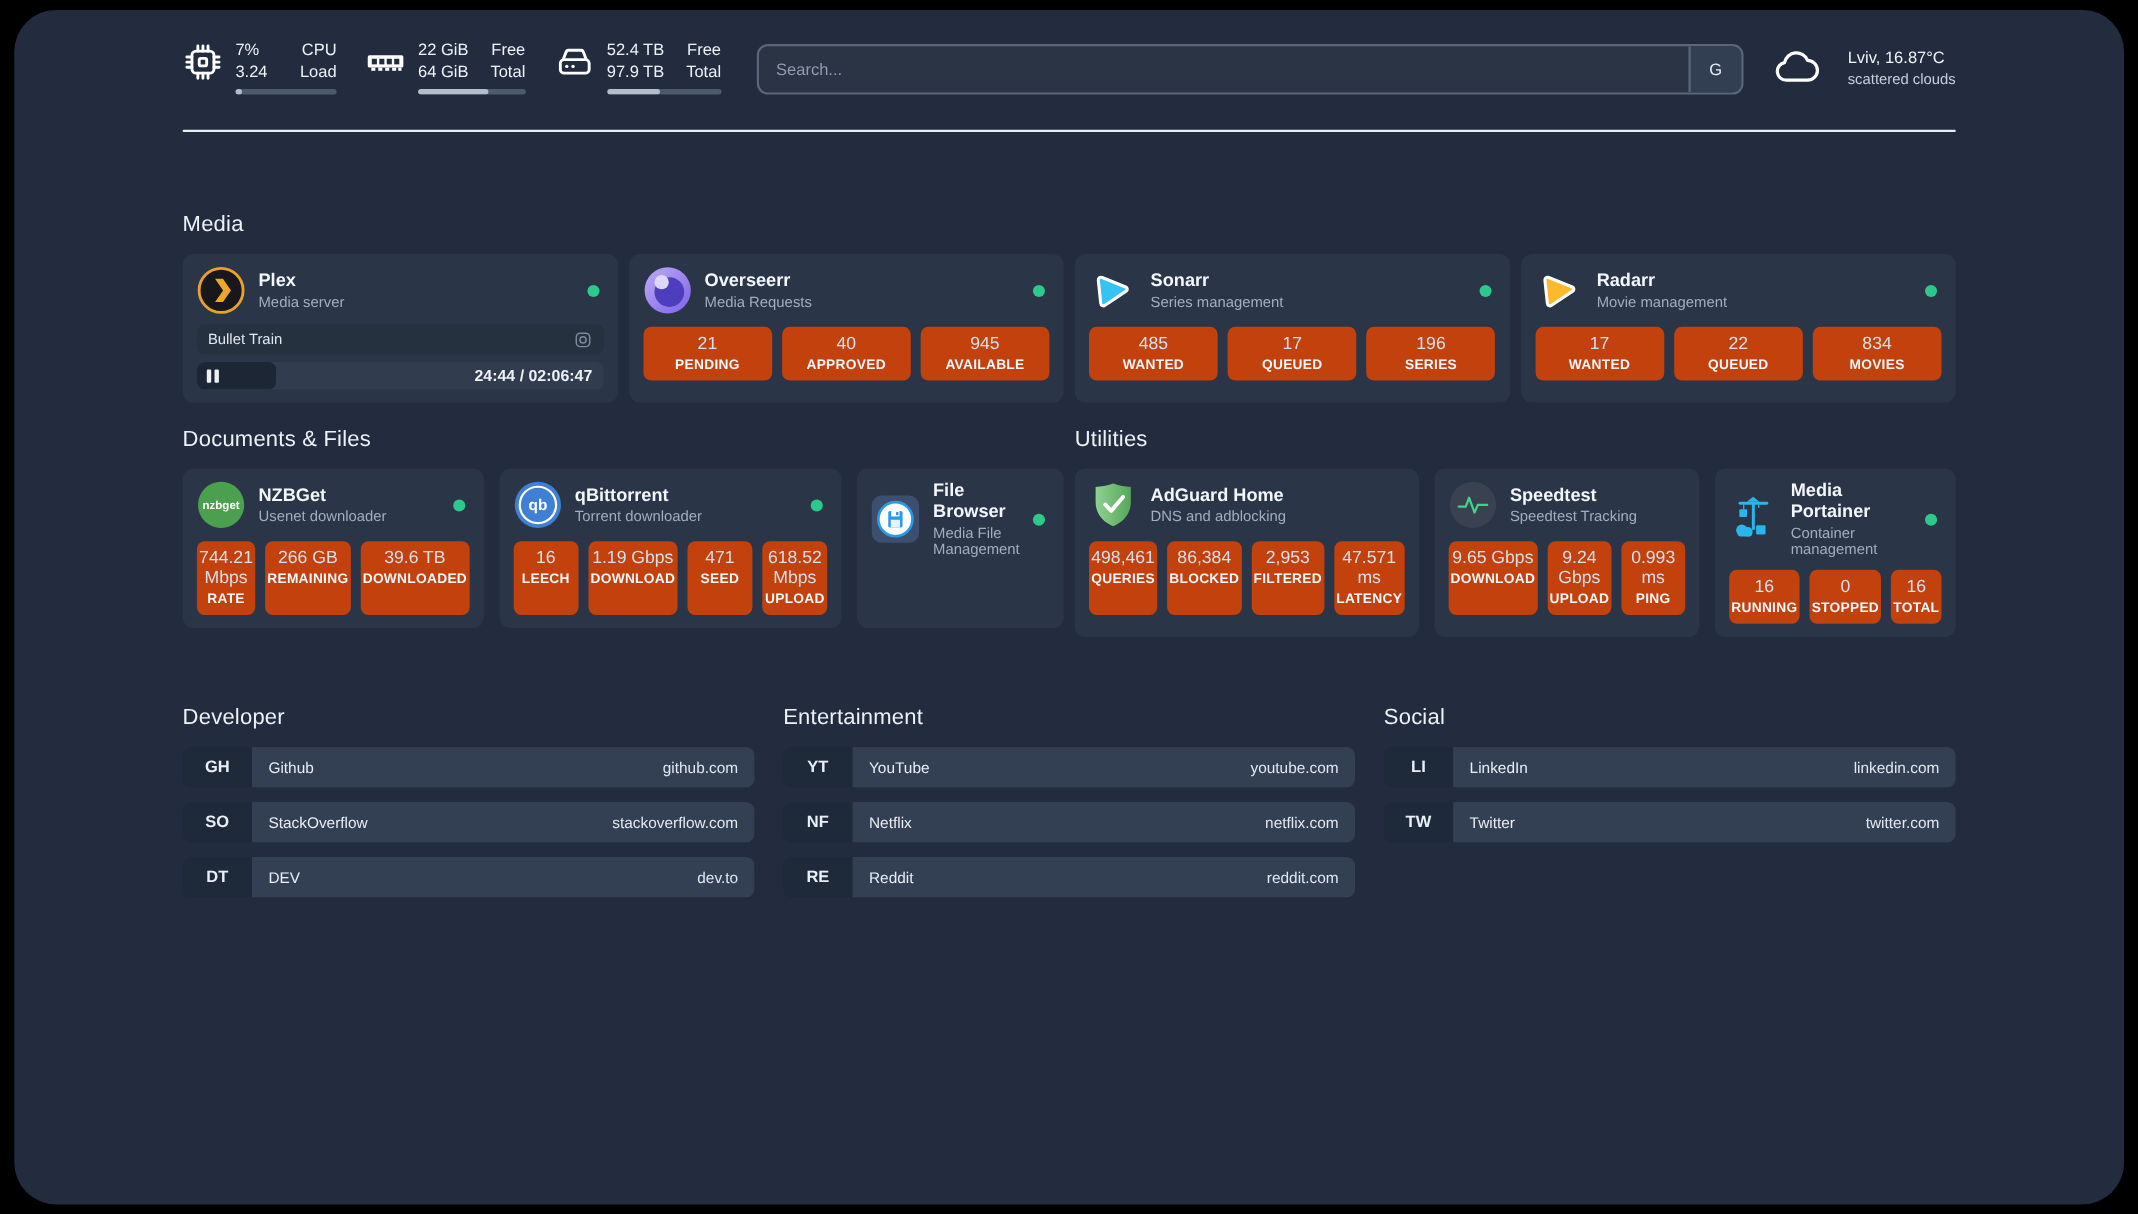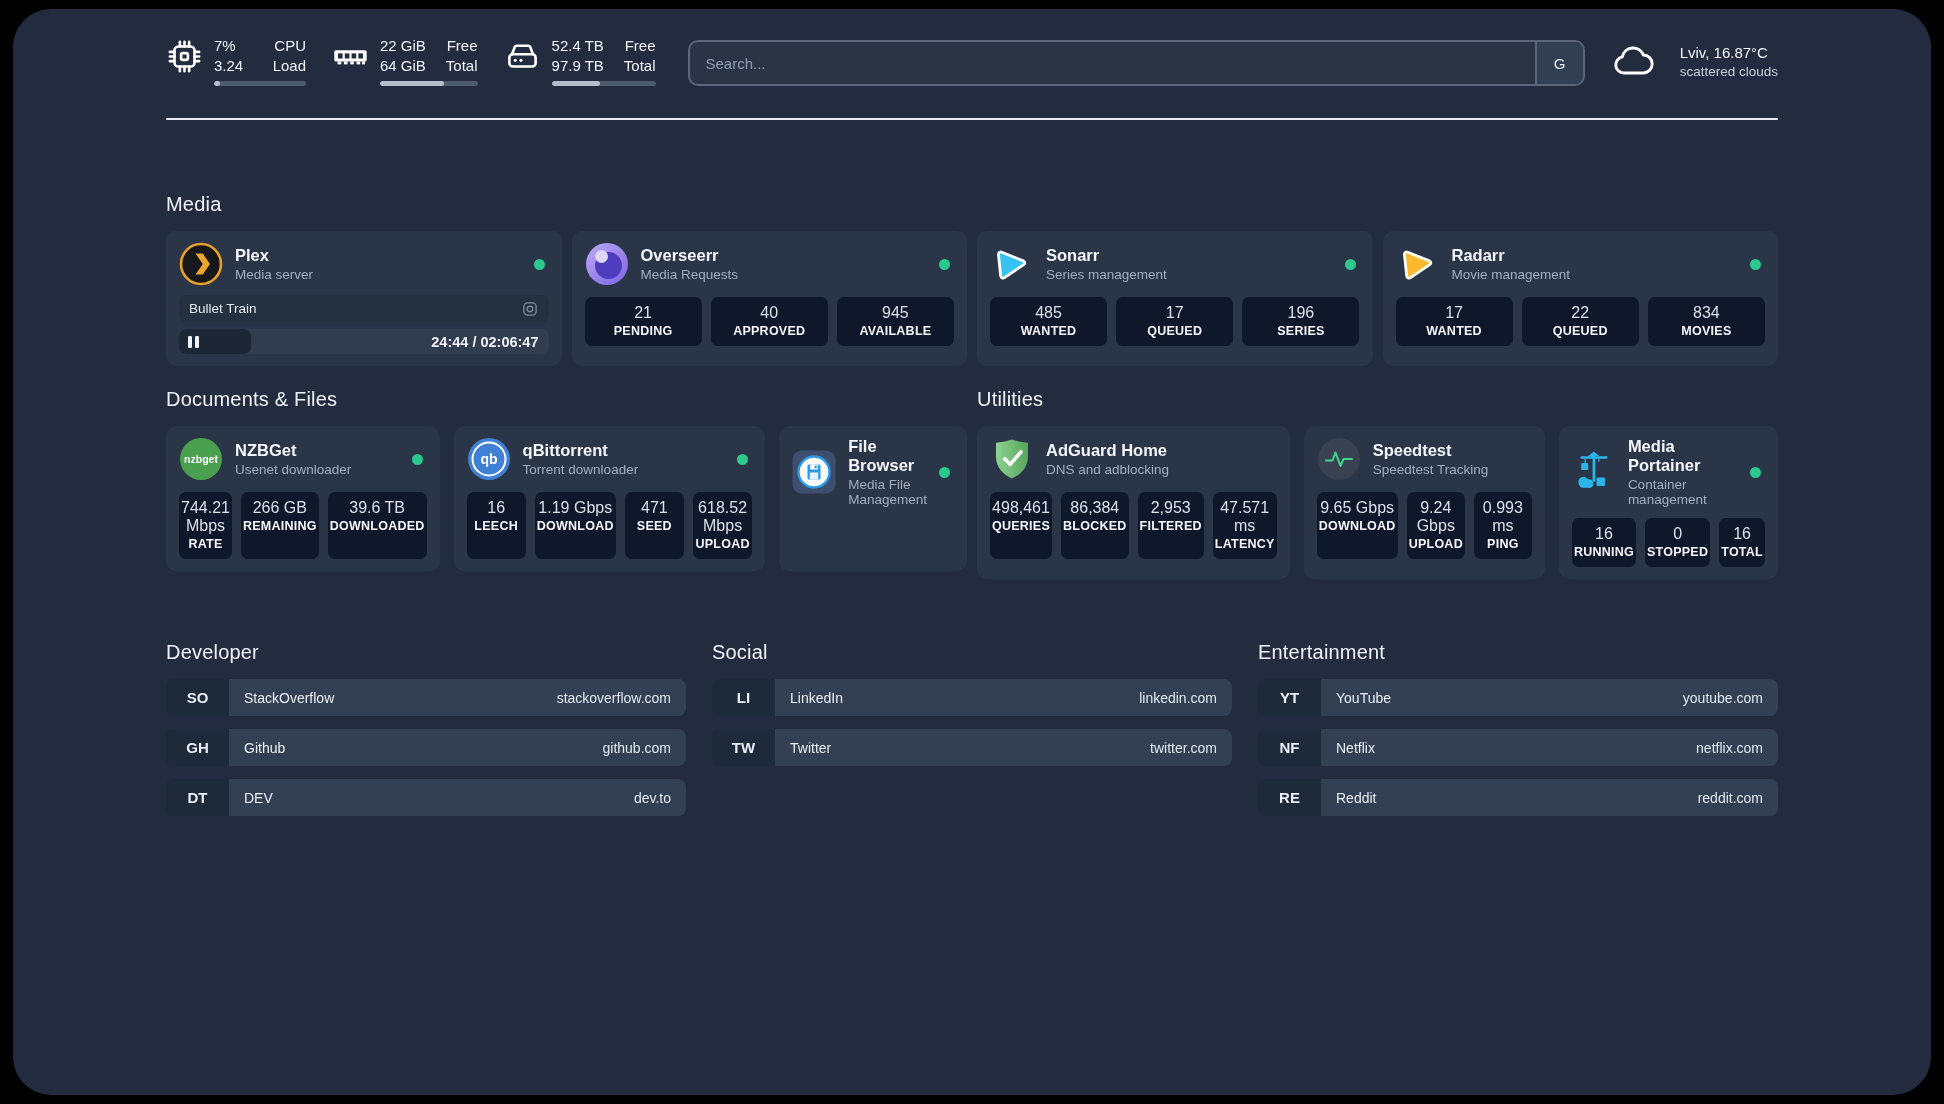--- a/index.html
+++ b/index.html
@@ -48,21 +48,21 @@
 
   .card{background:#2b3548;border-radius:10px;padding:11px 13px 12px;cursor:pointer;}
   .card-head{display:flex;align-items:center;gap:12px;}
   .app-icon{width:44px;height:44px;flex:none;display:flex;}
   .app-icon svg{width:44px;height:44px;}
   .app-title{font-size:16.5px;font-weight:600;color:#f3f6fa;}
   .app-sub{font-size:13.5px;color:#a2adbd;margin-top:2px;}
   .status-dot{width:11px;height:11px;border-radius:50%;margin-left:auto;margin-right:4px;flex:none;}
 
   .stats{display:grid;gap:9px;margin-top:11px;}
-  .stat{background:#0f172a;border-radius:7px;text-align:center;padding:7px 2px 8px;}
+  .stat{background:#c2410c;border-radius:7px;text-align:center;padding:7px 2px 8px;}
   .stat-value{font-size:16px;color:#d9e0ea;}
   .stat-label{font-size:12.5px;font-weight:700;color:#f4f7fb;margin-top:2px;letter-spacing:.02em;}
 
   
   .media-now{margin-top:9px;}
   .now-title{background:#26313f;border-radius:7px;height:27px;display:flex;align-items:center;padding:0 10px;font-size:13.5px;color:#e2e8f0;}
   .now-icon{margin-left:auto;display:flex;opacity:.8;}
   .now-icon svg{width:18px;height:18px;}
   .now-progress{margin-top:7px;height:25px;background:#313c4e;border-radius:7px;position:relative;overflow:hidden;text-align:right;}
   .now-fill{position:absolute;left:0;top:0;bottom:0;background:#1c2635;border-radius:7px;display:flex;align-items:center;padding-left:9px;box-sizing:border-box;}
@@ -513,38 +513,64 @@
             </div>
           </div>
       </section>
     </div>
 
     <div class="bookmarks" id="bookmarks">
         <section>
           <h2 class="section-title">Developer</h2>
           <div class="bm-list">
             <div class="bm-row">
+              <div class="bm-abbr">GH</div>
+              <div class="bm-bar">
+                <span>Github</span>
+                <span class="bm-url">github.com</span>
+              </div>
+            </div>
+            <div class="bm-row">
               <div class="bm-abbr">SO</div>
               <div class="bm-bar">
                 <span>StackOverflow</span>
                 <span class="bm-url">stackoverflow.com</span>
               </div>
             </div>
             <div class="bm-row">
-              <div class="bm-abbr">GH</div>
-              <div class="bm-bar">
-                <span>Github</span>
-                <span class="bm-url">github.com</span>
-              </div>
-            </div>
-            <div class="bm-row">
               <div class="bm-abbr">DT</div>
               <div class="bm-bar">
                 <span>DEV</span>
                 <span class="bm-url">dev.to</span>
+              </div>
+            </div>
+          </div>
+        </section>
+        <section>
+          <h2 class="section-title">Entertainment</h2>
+          <div class="bm-list">
+            <div class="bm-row">
+              <div class="bm-abbr">YT</div>
+              <div class="bm-bar">
+                <span>YouTube</span>
+                <span class="bm-url">youtube.com</span>
+              </div>
+            </div>
+            <div class="bm-row">
+              <div class="bm-abbr">NF</div>
+              <div class="bm-bar">
+                <span>Netflix</span>
+                <span class="bm-url">netflix.com</span>
+              </div>
+            </div>
+            <div class="bm-row">
+              <div class="bm-abbr">RE</div>
+              <div class="bm-bar">
+                <span>Reddit</span>
+                <span class="bm-url">reddit.com</span>
               </div>
             </div>
           </div>
         </section>
         <section>
           <h2 class="section-title">Social</h2>
           <div class="bm-list">
             <div class="bm-row">
               <div class="bm-abbr">LI</div>
               <div class="bm-bar">
@@ -554,42 +580,16 @@
             </div>
             <div class="bm-row">
               <div class="bm-abbr">TW</div>
               <div class="bm-bar">
                 <span>Twitter</span>
                 <span class="bm-url">twitter.com</span>
               </div>
             </div>
           </div>
         </section>
-        <section>
-          <h2 class="section-title">Entertainment</h2>
-          <div class="bm-list">
-            <div class="bm-row">
-              <div class="bm-abbr">YT</div>
-              <div class="bm-bar">
-                <span>YouTube</span>
-                <span class="bm-url">youtube.com</span>
-              </div>
-            </div>
-            <div class="bm-row">
-              <div class="bm-abbr">NF</div>
-              <div class="bm-bar">
-                <span>Netflix</span>
-                <span class="bm-url">netflix.com</span>
-              </div>
-            </div>
-            <div class="bm-row">
-              <div class="bm-abbr">RE</div>
-              <div class="bm-bar">
-                <span>Reddit</span>
-                <span class="bm-url">reddit.com</span>
-              </div>
-            </div>
-          </div>
-        </section>
       </div>
 
   </div>
 </div>
 
 </body></html>

